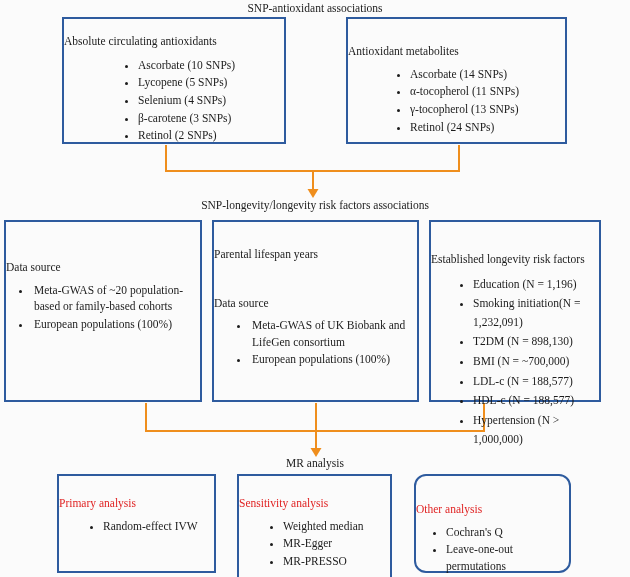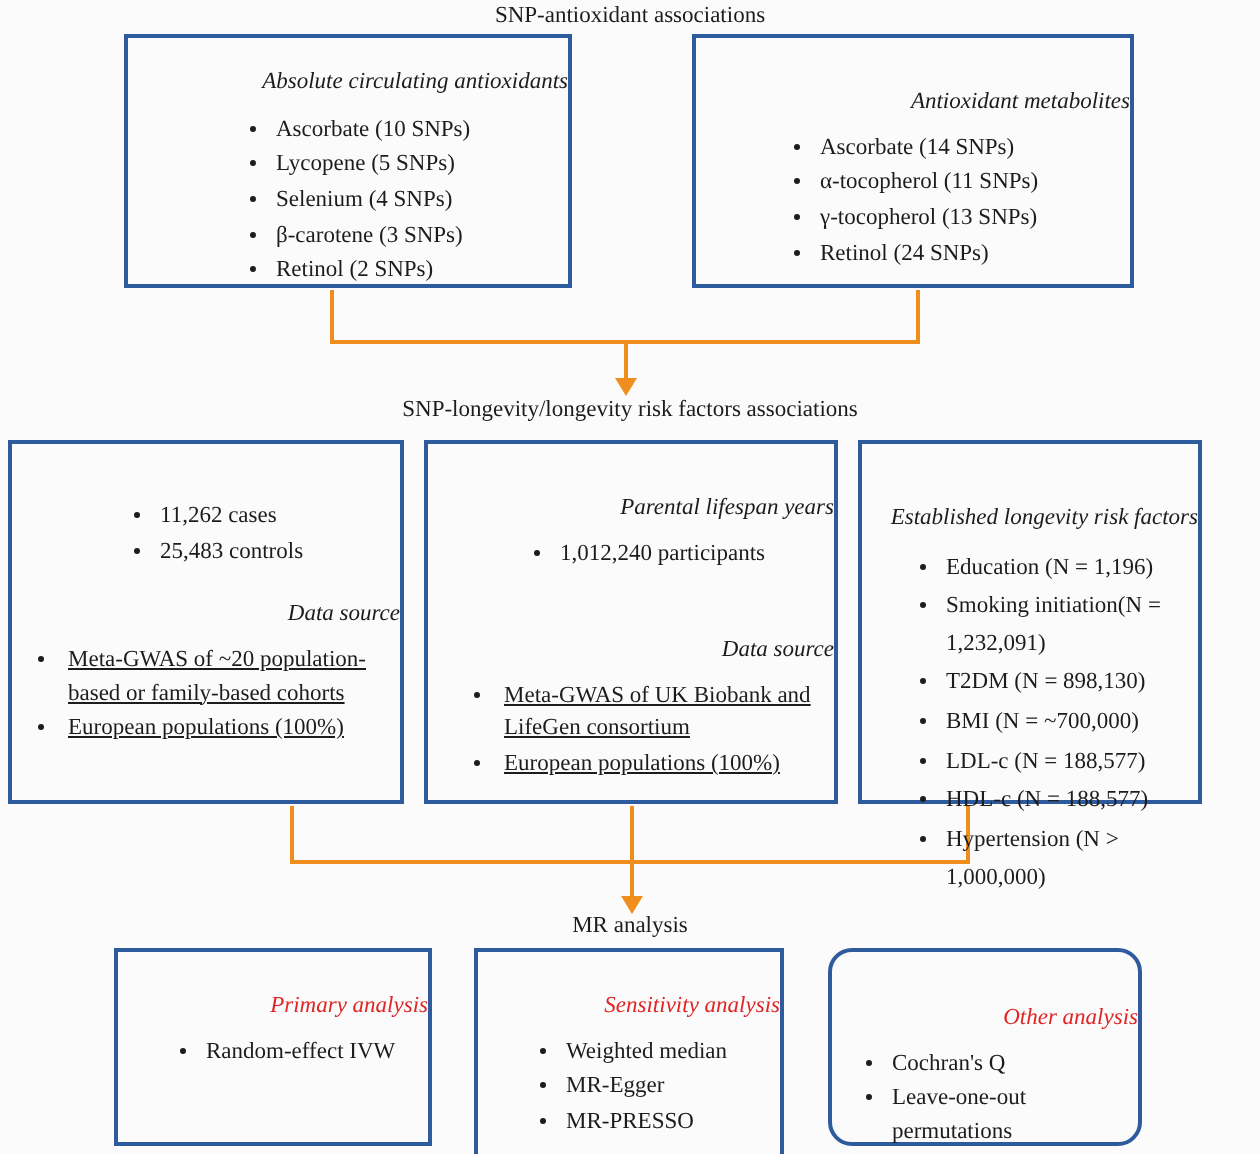--- a/index.html
+++ b/index.html
@@ -31,38 +31,37 @@
     text-align:center;
     white-space:nowrap;
   }
   .box{
     position:absolute;
     border:2px solid var(--box-border);
     background:var(--background);
     box-sizing:border-box;
   }
   .box-title{
-    text-align:right;
+    text-align:left;
     white-space:nowrap;
-    font-style:italic;
   }
   .red-title{
     color:var(--red-title);
   }
   ul{
     list-style:disc;
     margin:0;
     padding:0 4px 0 18px;
   }
   li{
     margin:1px 0;
     line-height:1.45;
   }
   li.tall{line-height:1.62;}
-  .hang li{padding-left:2px;text-decoration:underline;}
+  .hang li{padding-left:2px;}
   svg.overlay{
     position:absolute;
     left:0;top:0;
     width:630px;height:577px;
     pointer-events:none;
   }
   svg .aline{stroke:var(--arrow);stroke-width:2;fill:none;}
   svg .ahead{fill:var(--arrow);stroke:none;}
 </style>
 </head>
@@ -100,36 +99,29 @@
     <div class="box-title">Antioxidant metabolites</div>
     <ul style="margin:6px 0 0 44px;">
       <li>Ascorbate (14 SNPs)</li>
       <li>α-tocopherol (11 SNPs)</li>
       <li>γ-tocopherol (13 SNPs)</li>
       <li>Retinol (24 SNPs)</li>
     </ul>
   </div>
 
   <div class="box" style="left:4px;top:220px;width:198px;height:182px;padding-top:22px;">
-    <ul style="margin:6px 0 0 56px;">
-      <li>11,262 cases</li>
-      <li>25,483 controls</li>
-    </ul>
     <div class="box-title" style="margin-top:16px;">Data source</div>
     <ul class="hang" style="margin:6px 0 0 8px;">
       <li>Meta-GWAS of ~20 population-based or family-based cohorts</li>
       <li>European populations (100%)</li>
     </ul>
   </div>
 
   <div class="box" style="left:212px;top:220px;width:207px;height:182px;padding-top:25px;">
     <div class="box-title">Parental lifespan years</div>
-    <ul style="margin:6px 0 0 48px;">
-      <li>1,012,240 participants</li>
-    </ul>
     <div class="box-title" style="margin-top:33px;">Data source</div>
     <ul class="hang" style="margin:6px 0 0 18px;">
       <li>Meta-GWAS of UK Biobank and LifeGen consortium</li>
       <li>European populations (100%)</li>
     </ul>
   </div>
 
   <div class="box" style="left:429px;top:220px;width:172px;height:182px;padding-top:30px;">
     <div class="box-title">Established longevity risk factors</div>
     <ul style="margin:7px 0 0 24px;">

